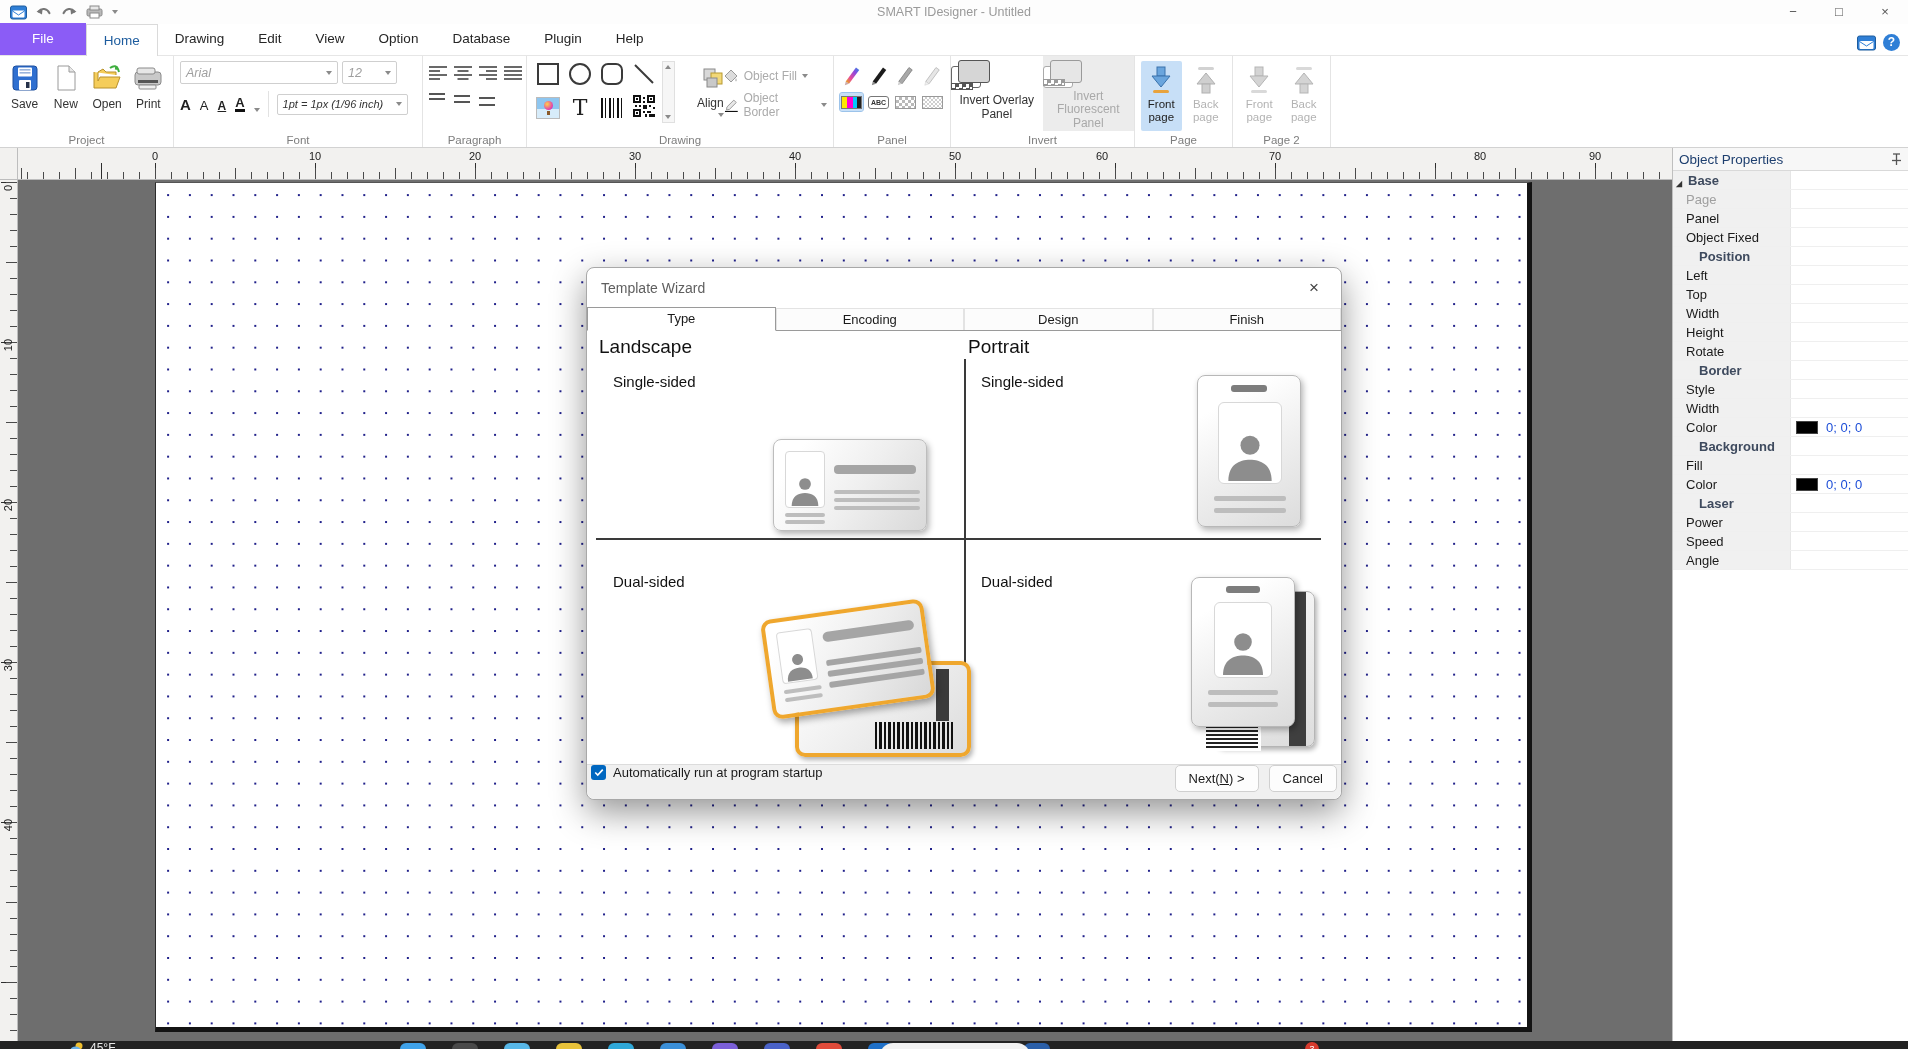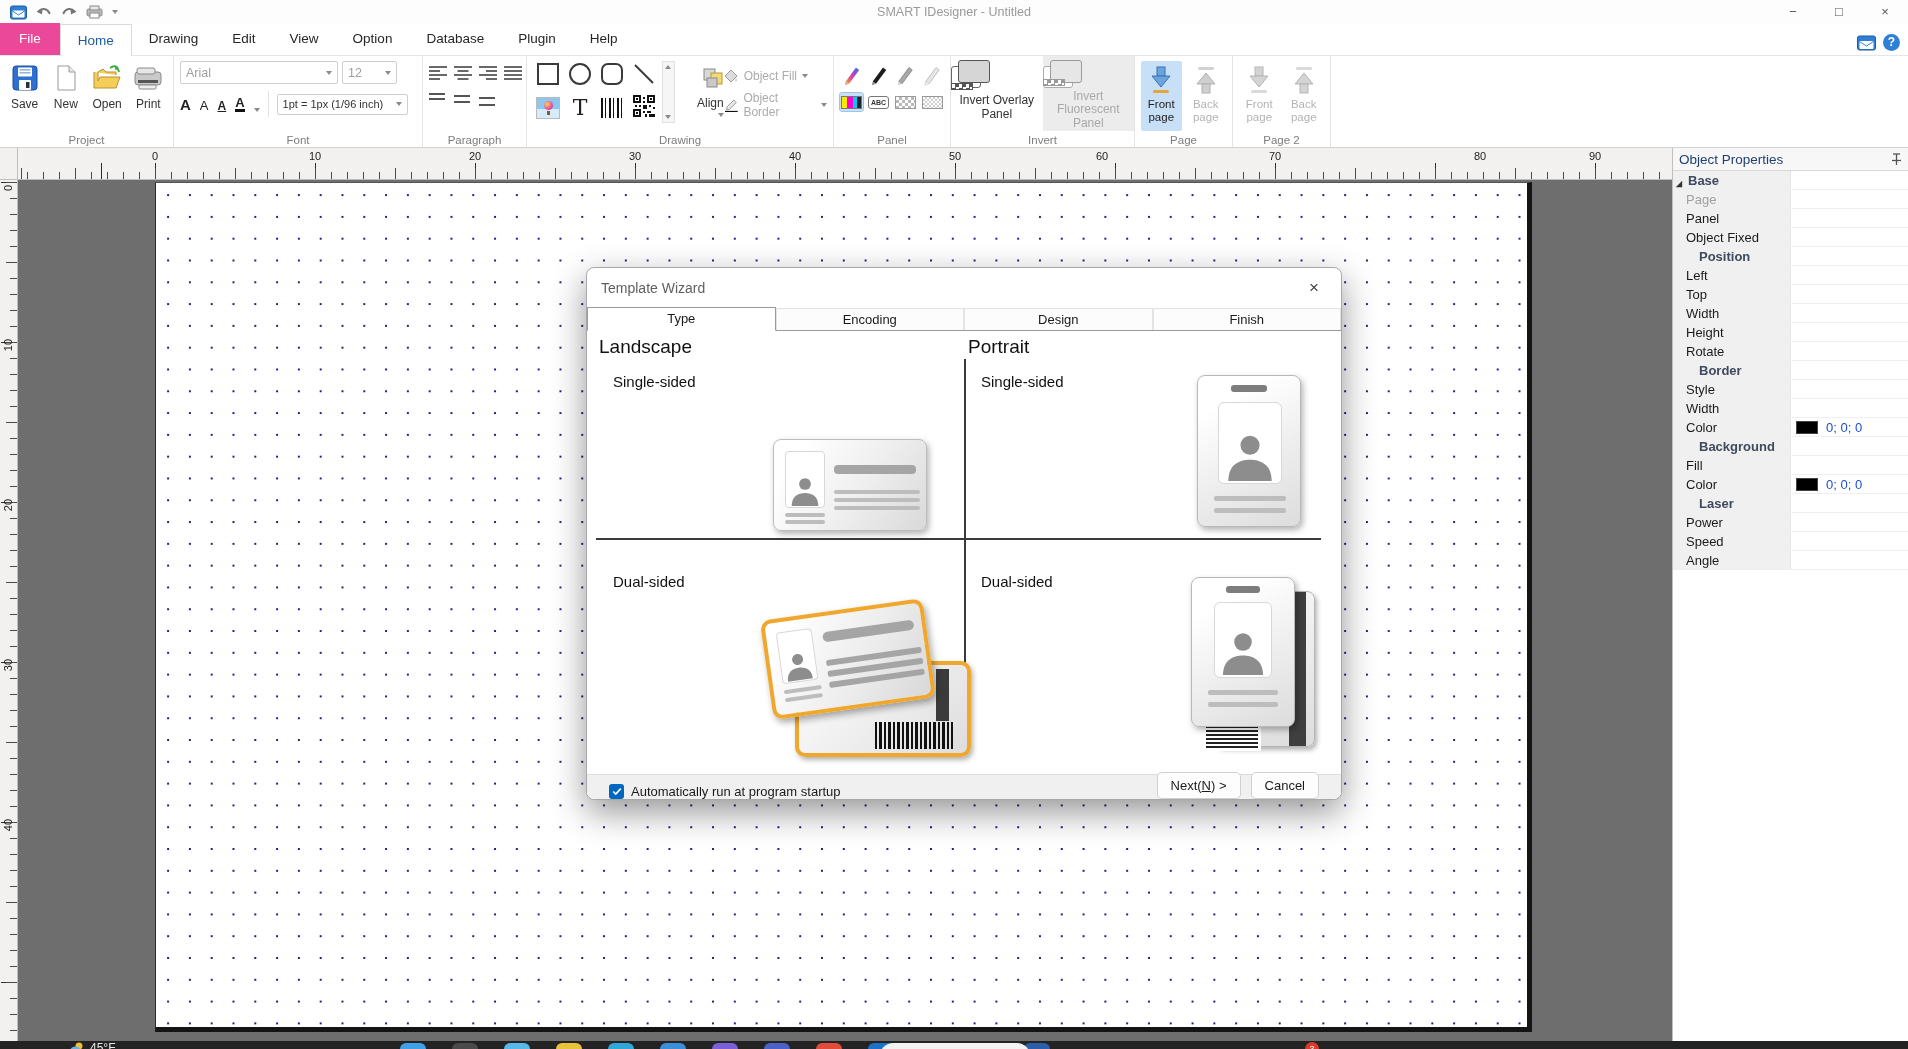--- a/index.html
+++ b/index.html
@@ -12,35 +12,35 @@
   .qat{display:flex;align-items:center;gap:9px;padding-left:10px;}
   .qat svg{display:block;}
   .win-title{position:absolute;left:0;right:0;text-align:center;font-size:12.5px;color:#9a9a9a;pointer-events:none;}
   .win-controls{position:absolute;right:0;top:0;height:24px;display:flex;}
   .win-btn{width:46px;height:24px;text-align:center;line-height:24px;font-size:13px;color:#555;}
   .tri-down{width:0;height:0;border-left:3.5px solid transparent;border-right:3.5px solid transparent;border-top:4px solid #8a8a8a;display:inline-block;}
 
   
   .tabrow{position:absolute;left:0;top:24px;width:100%;height:32px;background:#fff;border-bottom:1px solid #e6e6e6;display:flex;align-items:flex-end;}
   .mtab{height:32px;line-height:32px;padding:0 17px;font-size:13.5px;color:#262626;}
-  .mtab.file{background:#ec4899;color:#fff;padding:0 19px;}
+  .mtab.file{background:#8b5cf6;color:#fff;padding:0 32px;}
   .mtab.selected{background:#fff;border:1px solid #dadada;border-bottom:none;color:#1d5c9e;margin-bottom:-1px;}
   .tabrow-right{position:absolute;right:8px;bottom:4px;display:flex;gap:7px;align-items:center;}
   .help-badge{width:17px;height:17px;border-radius:50%;background:#2f7fd6;color:#fff;font-size:12px;font-weight:bold;text-align:center;line-height:17px;}
 
   
   .ribbon{position:absolute;left:0;top:56px;width:100%;height:92px;background:#fff;border-bottom:1px solid #d2d2d2;display:flex;}
   .rgroup{position:relative;height:100%;border-right:1px solid #e4e4e4;padding:5px 6px 16px;}
   .glabel{position:absolute;bottom:1px;left:0;right:0;text-align:center;font-size:11.5px;color:#7d7d7d;}
   .bigbtns{display:flex;gap:4px;height:100%;align-items:flex-start;}
   .bigbtn{width:38px;display:flex;flex-direction:column;align-items:center;gap:5px;padding-top:3px;}
   .bigbtn .blabel{font-size:12px;color:#333;}
   .row2{display:flex;flex-direction:column;gap:7px;}
   .combo{border:1px solid #cfcfcf;border-radius:2px;height:23px;display:flex;align-items:center;padding:0 5px;background:#fff;}
-  .combo .ctext{flex:1;font-size:12.5px;color:#9f9f9f;}
+  .combo .ctext{flex:1;font-size:12.5px;color:#9f9f9f;font-style:italic;}
   .combo.dark .ctext{color:#333;}
   .fontrow1{display:flex;gap:4px;}
   .fontrow2{display:flex;gap:8px;align-items:center;}
   .abtns{display:flex;gap:9px;align-items:flex-end;}
   .abtn{font-weight:bold;color:#222;line-height:1;}
   .sep-v{width:1px;height:26px;background:#e2e2e2;}
   .pararow{display:flex;gap:7px;align-items:center;}
   .icon20{width:20px;height:18px;display:flex;align-items:center;justify-content:center;}
   .spc{width:16px;height:13px;}
   .spc.s1{background:linear-gradient(#555 0 2px,transparent 2px 5px,#555 5px 7px,transparent 7px);}
@@ -143,21 +143,21 @@
   .dl-back{position:absolute;right:0;bottom:0;width:176px;height:96px;background:linear-gradient(135deg,#fff,#ddd);border:4px solid #efa72e;border-radius:10px;box-shadow:2px 3px 5px rgba(0,0,0,.3);}
   .dl-stripe{position:absolute;right:18px;top:4px;width:13px;height:52px;background:#3b3b3b;}
   .dl-barcode{position:absolute;left:76px;bottom:4px;width:78px;height:27px;background:repeating-linear-gradient(90deg,#111 0 2px,transparent 2px 4px,#111 4px 7px,transparent 7px 9px);}
   .dl-front{position:absolute;left:0;top:2px;width:164px;height:100px;background:linear-gradient(125deg,#fff 10%,#ececec 60%,#d8d8d8);border:4px solid #efa72e;border-radius:10px;transform:rotate(-8deg);transform-origin:42% 42%;box-shadow:2px 4px 7px rgba(0,0,0,.35);}
   .dualP{position:absolute;left:604px;top:246px;width:134px;height:178px;}
   .dp-back{position:absolute;left:24px;top:14px;width:100px;height:156px;background:linear-gradient(160deg,#fafafa,#ddd);border:1px solid #b5b5b5;border-radius:8px;box-shadow:2px 3px 5px rgba(0,0,0,.3);}
   .dp-stripe{position:absolute;right:8px;top:0;width:17px;height:100%;background:#3f3f3f;}
   .dp-barcode{position:absolute;left:12px;bottom:4px;width:58px;height:28px;border:3px solid #fff;background:repeating-linear-gradient(0deg,#222 0 2px,#fff 2px 4px);}
   .dp-front{position:absolute;left:0;top:0;width:104px;height:150px;}
 
-  .dlg-footer{position:absolute;left:0;bottom:0;width:100%;height:25px;background:#f0f0f0;border-top:1px solid #dcdcdc;border-radius:0 0 8px 8px;display:flex;align-items:flex-end;padding:0 22px;}
+  .dlg-footer{position:absolute;left:0;bottom:0;width:100%;height:35px;background:#f0f0f0;border-top:1px solid #dcdcdc;border-radius:0 0 8px 8px;display:flex;align-items:flex-start;padding:0 4px;}
   .cbx{width:15px;height:15px;background:#0067c0;border-radius:3px;display:flex;align-items:center;justify-content:center;margin-right:7px;}
   .cbx-label{font-size:13px;color:#1a1a1a;flex:1;}
   .dbtn{height:27px;padding:0 13px;background:#fdfdfd;border:1px solid #d0d0d0;border-radius:5px;font-size:13px;color:#1a1a1a;display:flex;align-items:center;margin-left:10px;}
   .ukey{text-decoration:underline;}
 
   
   .taskbar{position:absolute;left:0;top:1041px;width:100%;height:8px;background:#232323;overflow:hidden;}
   .tb-weather{position:absolute;left:70px;top:0;display:flex;gap:6px;align-items:center;color:#e8e8e8;font-size:12px;}
   .tb-icons{position:absolute;left:400px;top:2px;display:flex;gap:26px;}
   .tb-ic{width:26px;height:26px;border-radius:6px;display:block;}

